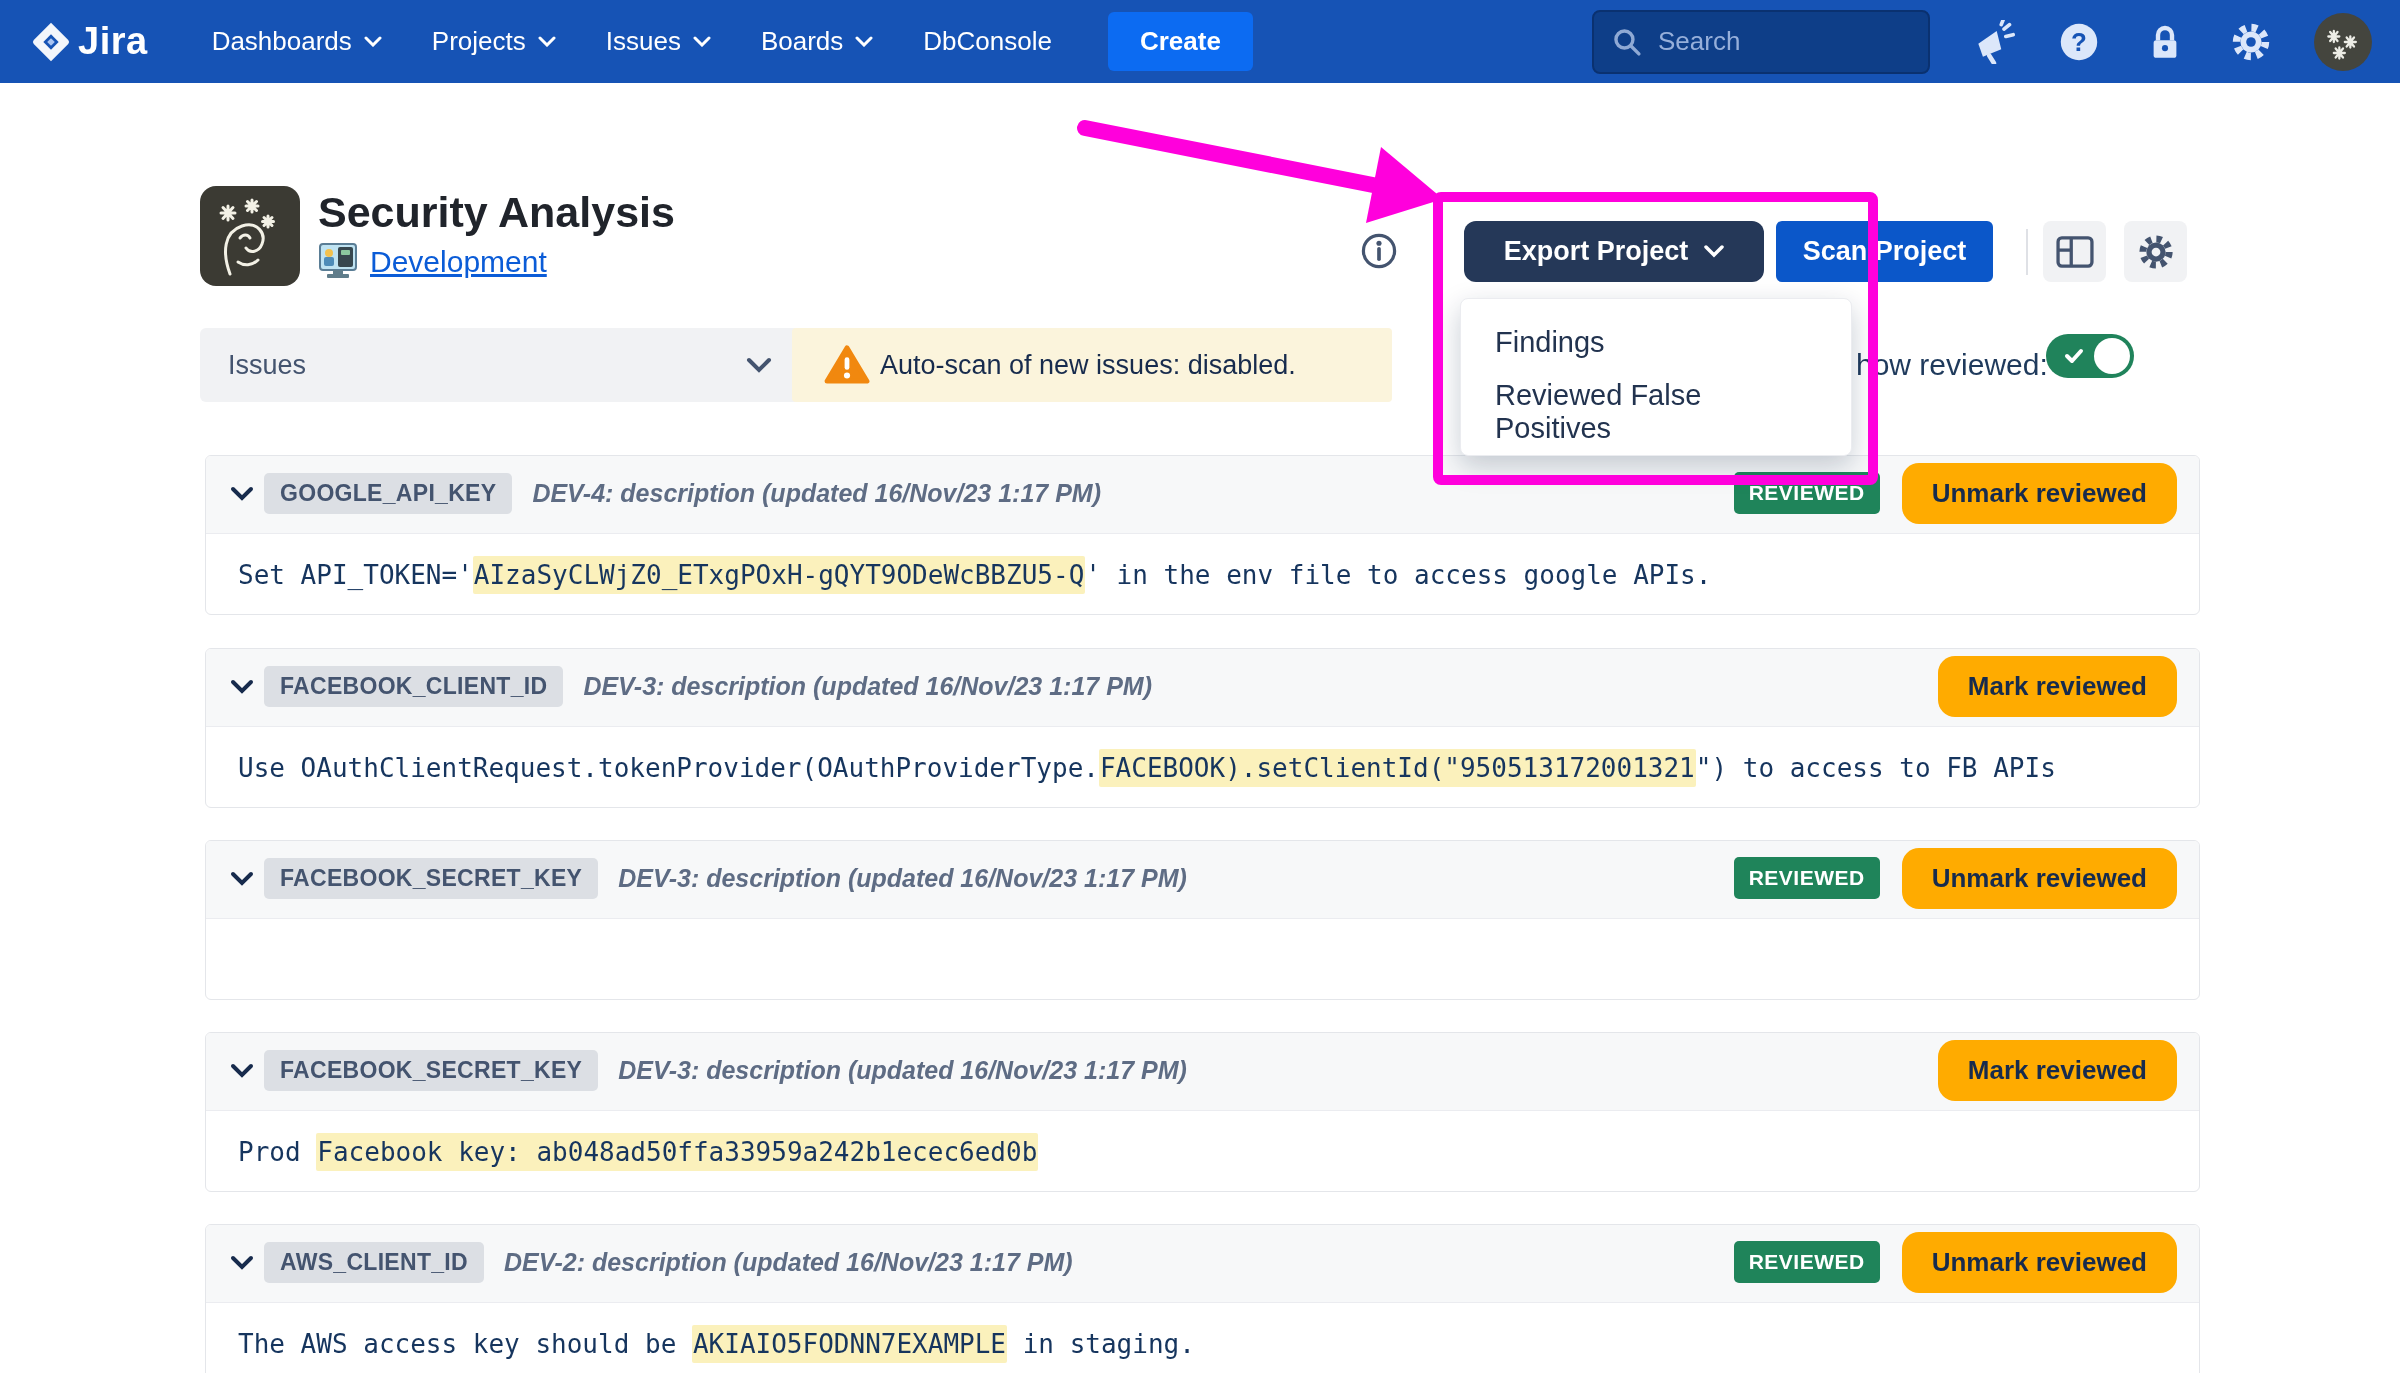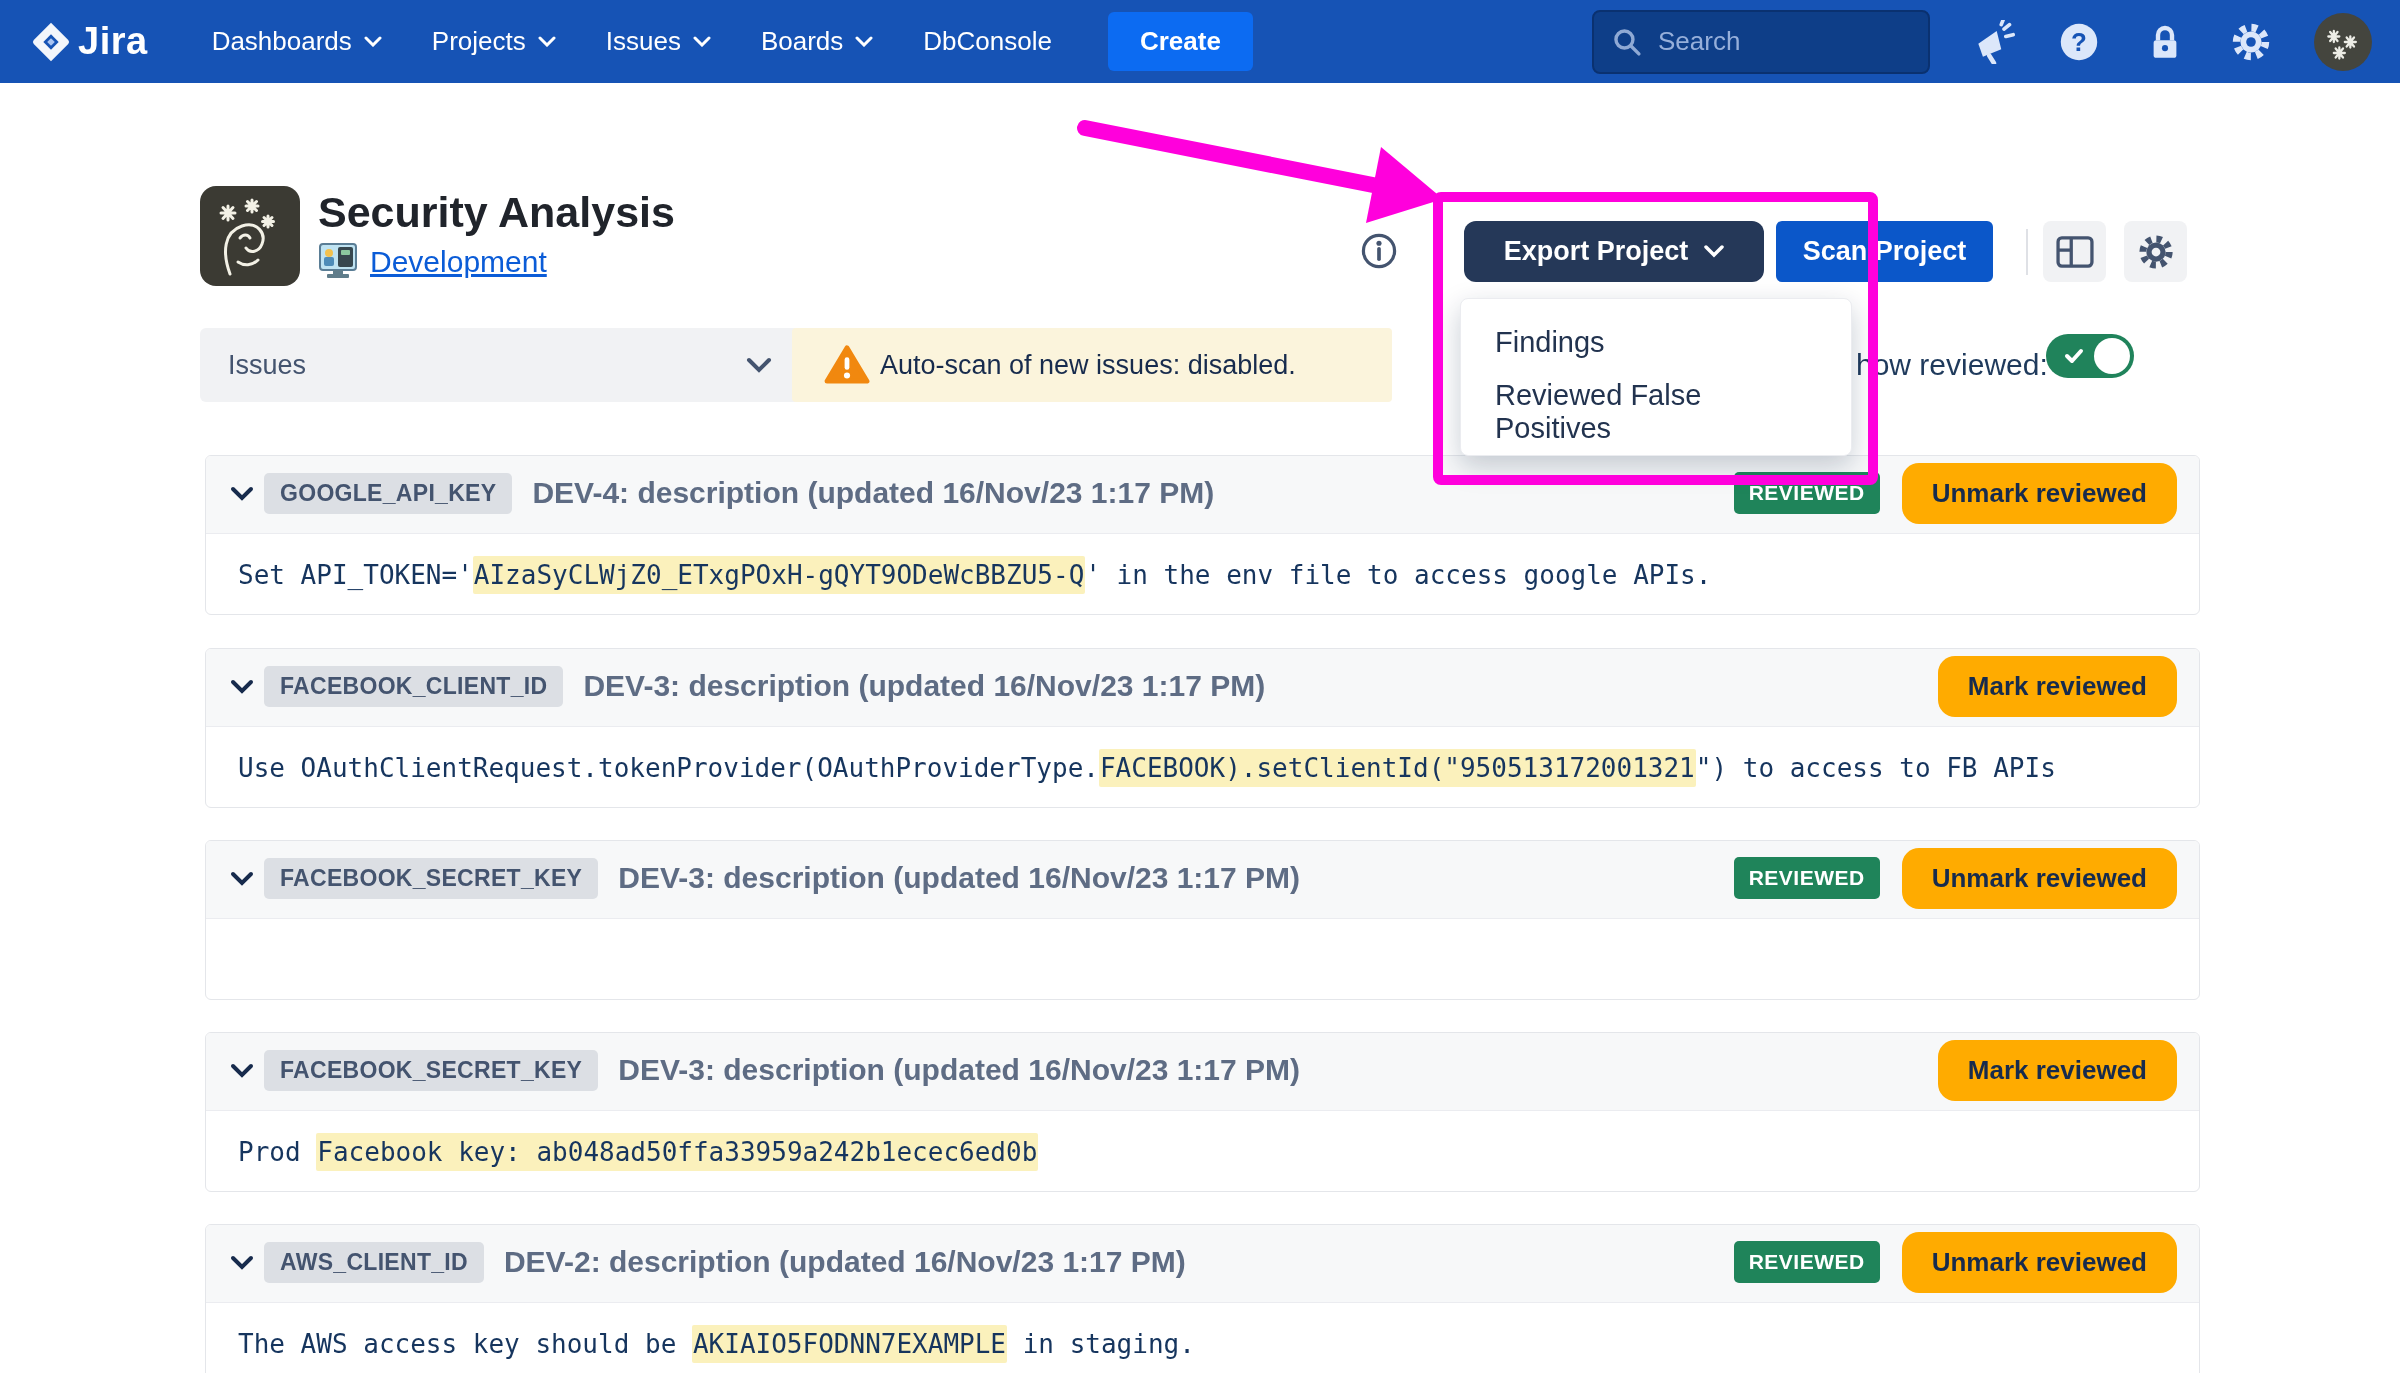--- a/index.html
+++ b/index.html
@@ -63,21 +63,21 @@
                   border-radius:50%; background:#fff; }
 
   
   .card { position:absolute; left:205px; width:1995px; height:160px; border:1px solid #E4E6EA;
           border-radius:6px; background:#fff; overflow:hidden; }
   .card-head { height:78px; background:#F7F8F9; border-bottom:1px solid #EBECF0;
                display:flex; align-items:center; padding:0 22px 3px 14px; }
   .chev { width:44px; display:flex; justify-content:center; background:none; border:none; }
   .chip { background:#DCDFE4; color:#44546F; font-weight:700; font-size:23px;
           padding:7px 16px; border-radius:5px; letter-spacing:.3px; white-space:nowrap; }
-  .ftitle { margin-left:20px; font-size:30px; font-weight:600; color:#5E6C84; white-space:nowrap; }
+  .ftitle { margin-left:20px; font-size:25px; font-weight:600; color:#5E6C84; white-space:nowrap;font-style:italic; }
   .spacer { flex:1; }
   .badge { background:#1F845A; color:#fff; font-weight:700; font-size:21px; letter-spacing:.5px;
            padding:9px 15px; border-radius:5px; margin-right:22px; white-space:nowrap; }
   .action-btn { background:#FFAB00; color:#172B4D; border:none; border-radius:17px;
                 font-size:26px; font-weight:700; height:61px; padding:0 30px;
                 font-family:"Liberation Sans", sans-serif; white-space:nowrap; }
   .card-body { height:82px; display:flex; align-items:center; padding:0 32px; }
   .card-body code { font-family:"DejaVu Sans Mono","Liberation Mono",monospace;
                     font-size:26px; color:#16355E; white-space:nowrap; }
   .hl { background:#FBF1BC; padding:4px 1px; border-radius:2px; }

